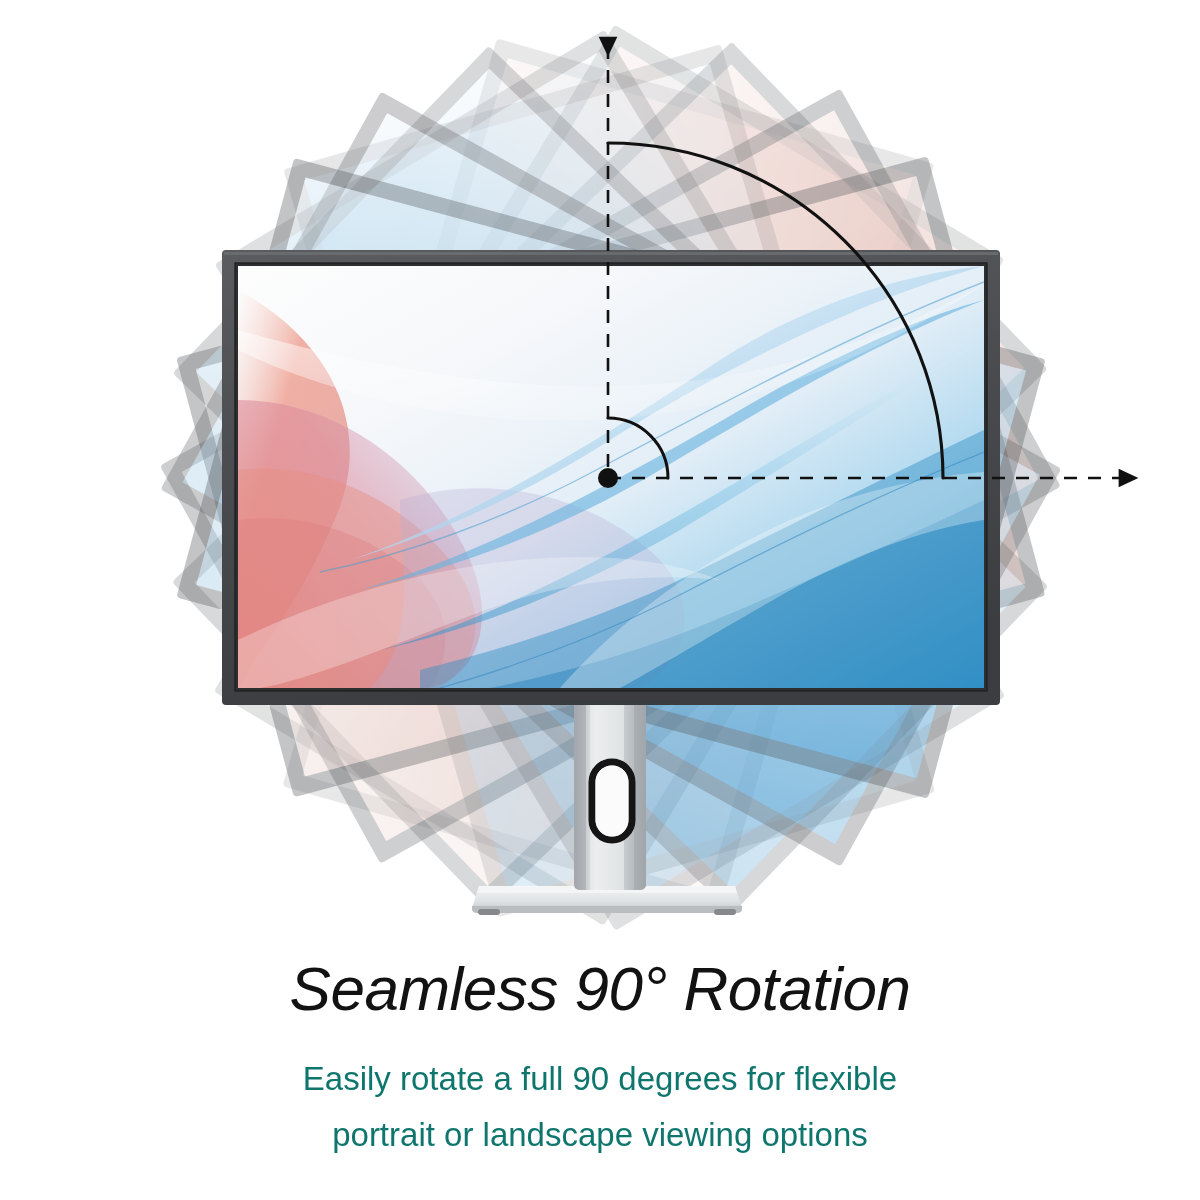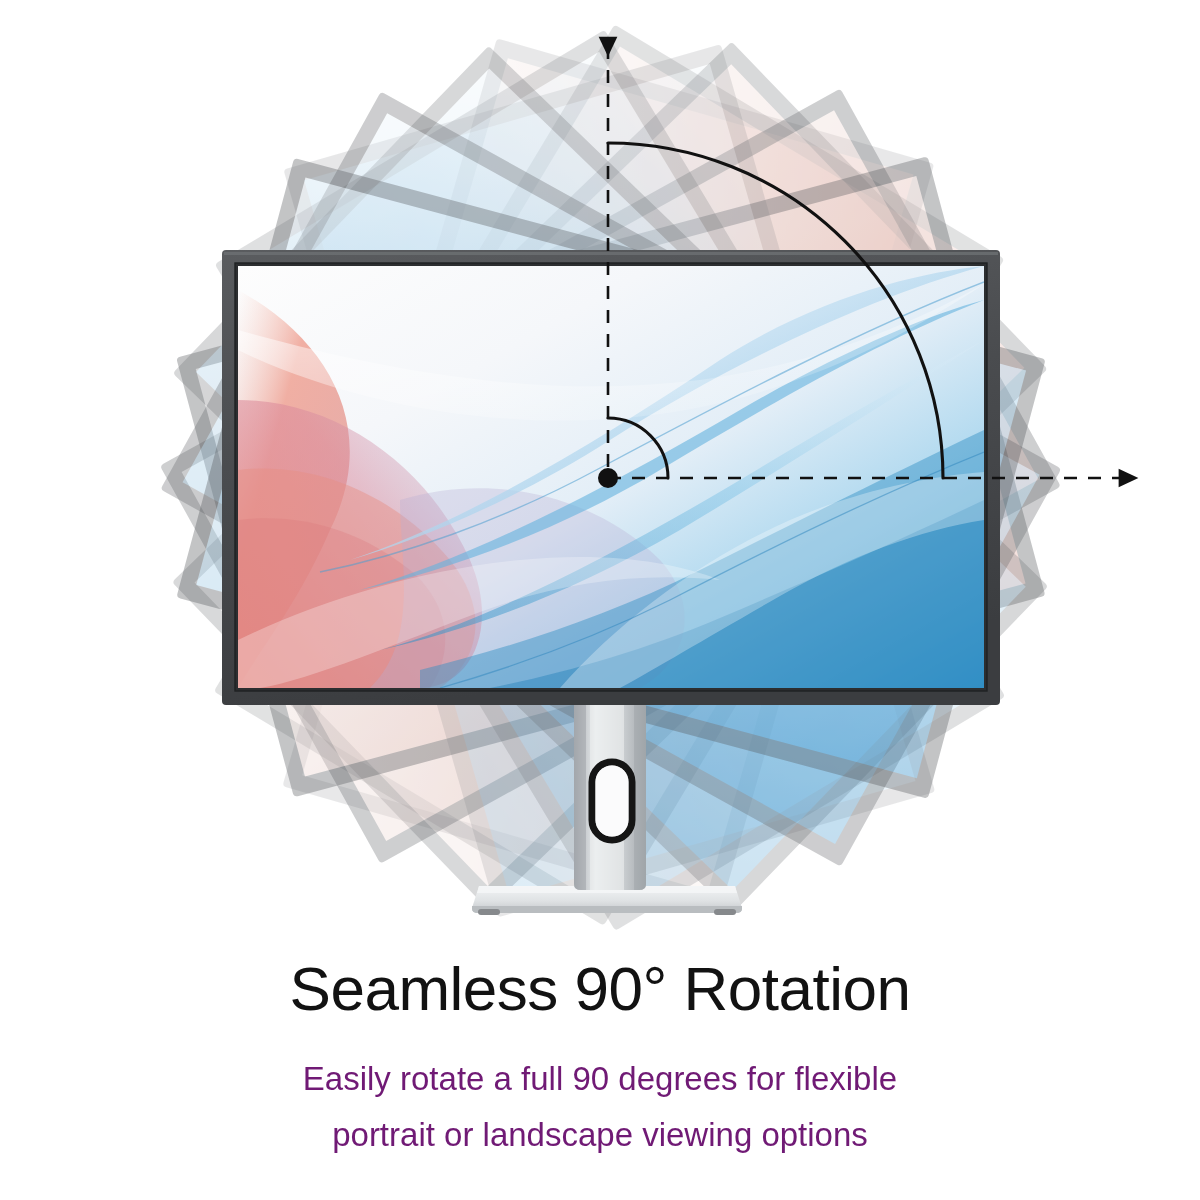--- a/index.html
+++ b/index.html
@@ -34,26 +34,27 @@
   }
   #headline {
     font-family: "Liberation Sans", sans-serif;
     font-size: 62px;
     font-weight: 400;
     color: #121212;
     letter-spacing: -0.5px;
     line-height: 1.1;
     margin: 0;
     padding: 0;
+    font-style: italic;
   }
   #sub-line-1, #sub-line-2 {
     font-family: "Liberation Sans", sans-serif;
     font-size: 33px;
     font-weight: 400;
-    color: #701a75;
+    color: #0f766e;
     line-height: 1.32;
     margin: 0;
     padding: 0;
   }
   #sub-line-1 { margin-top: 34px; }
   #sub-line-2 { margin-top: 12px; }
 </style>
 </head>
 <body>
 

